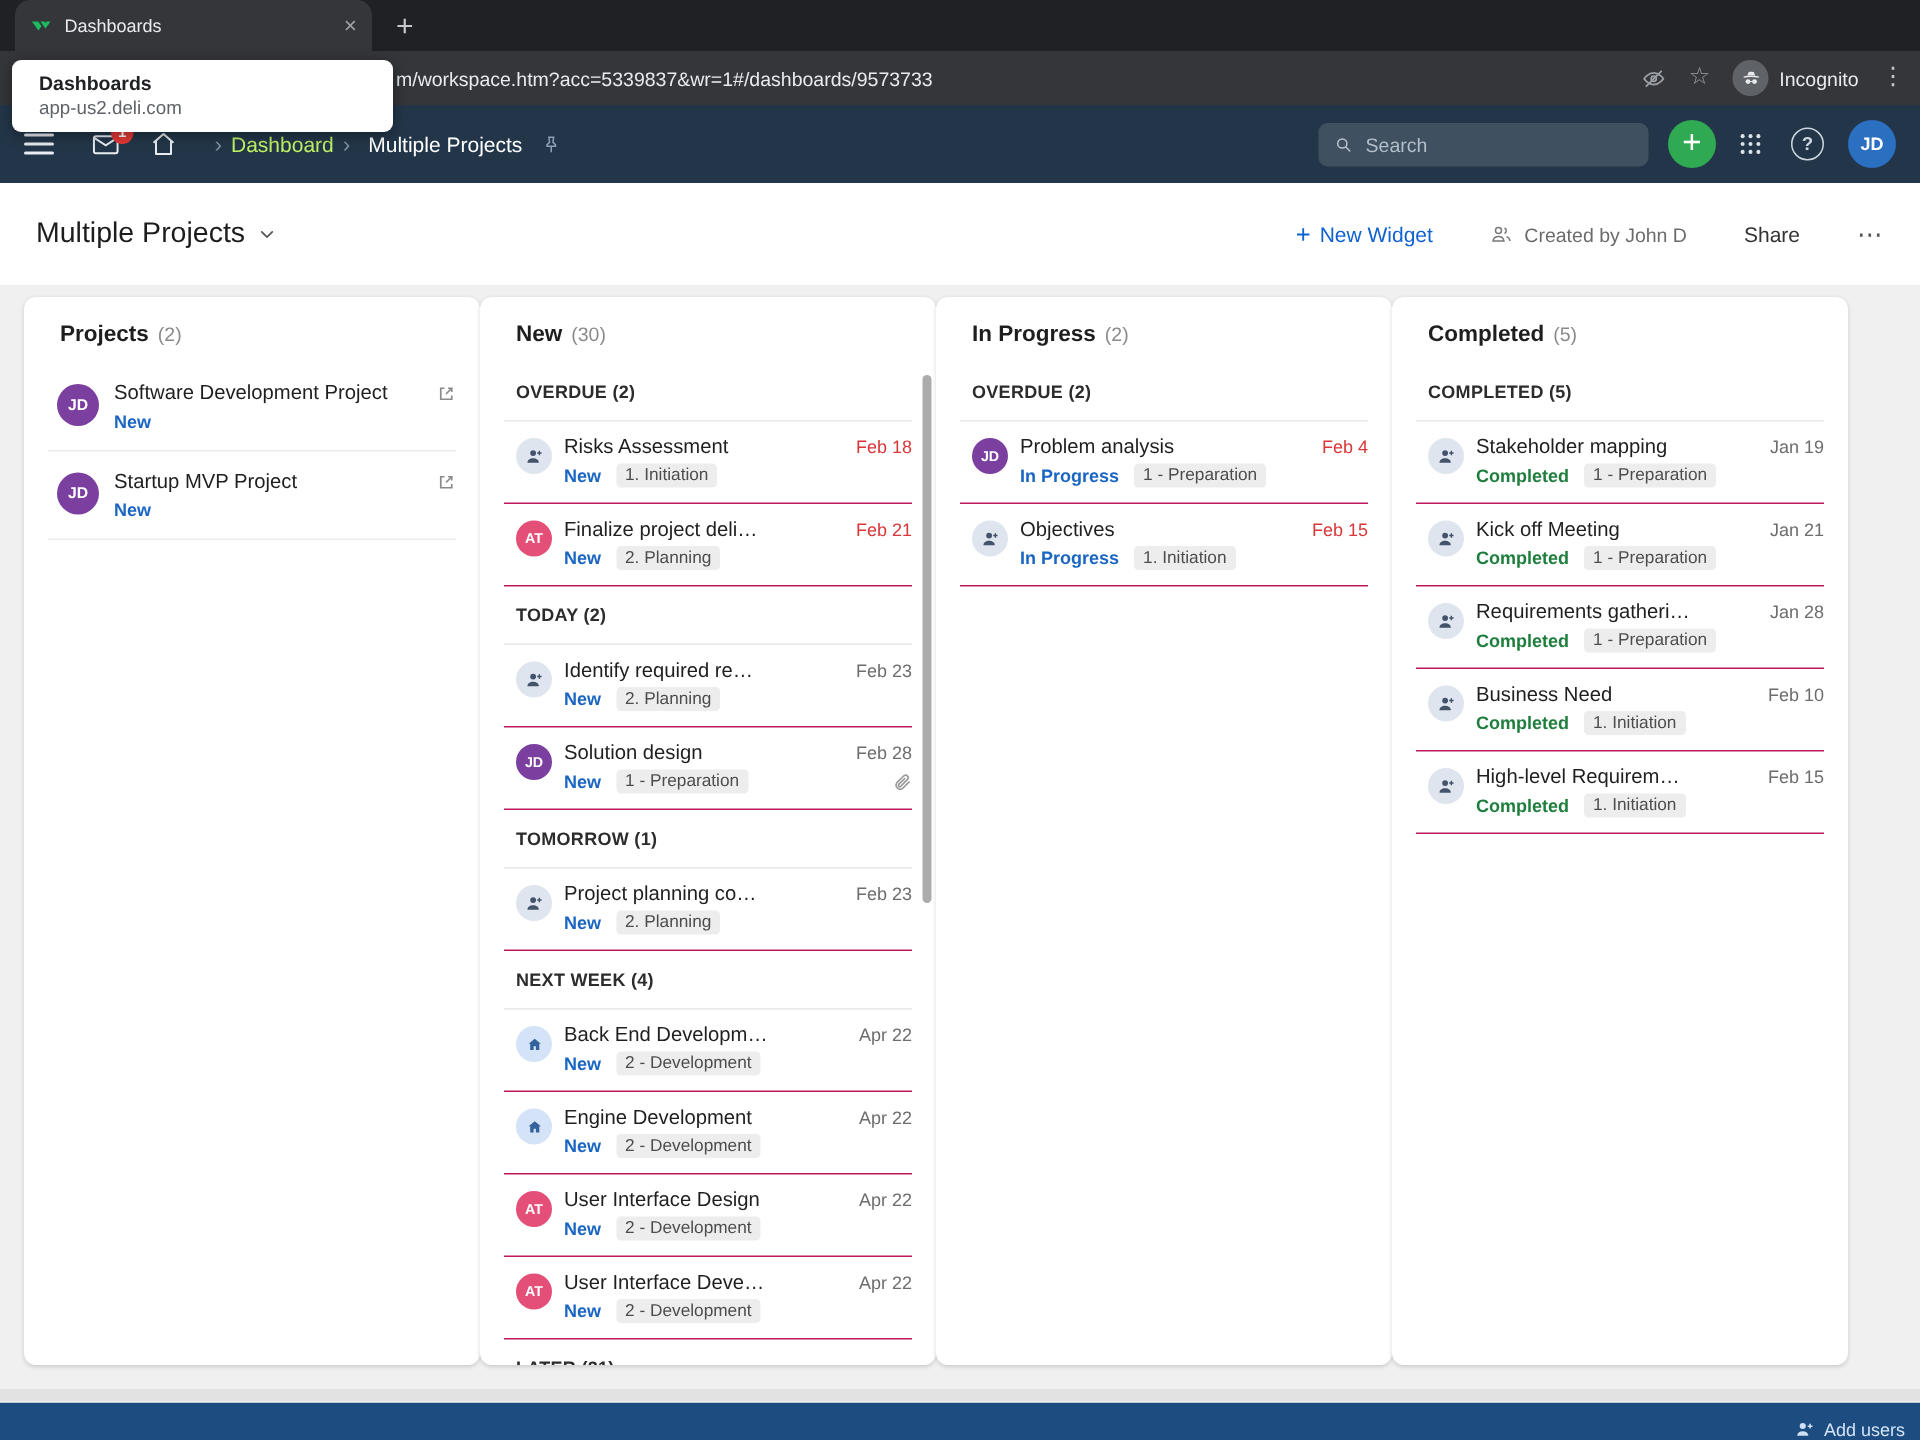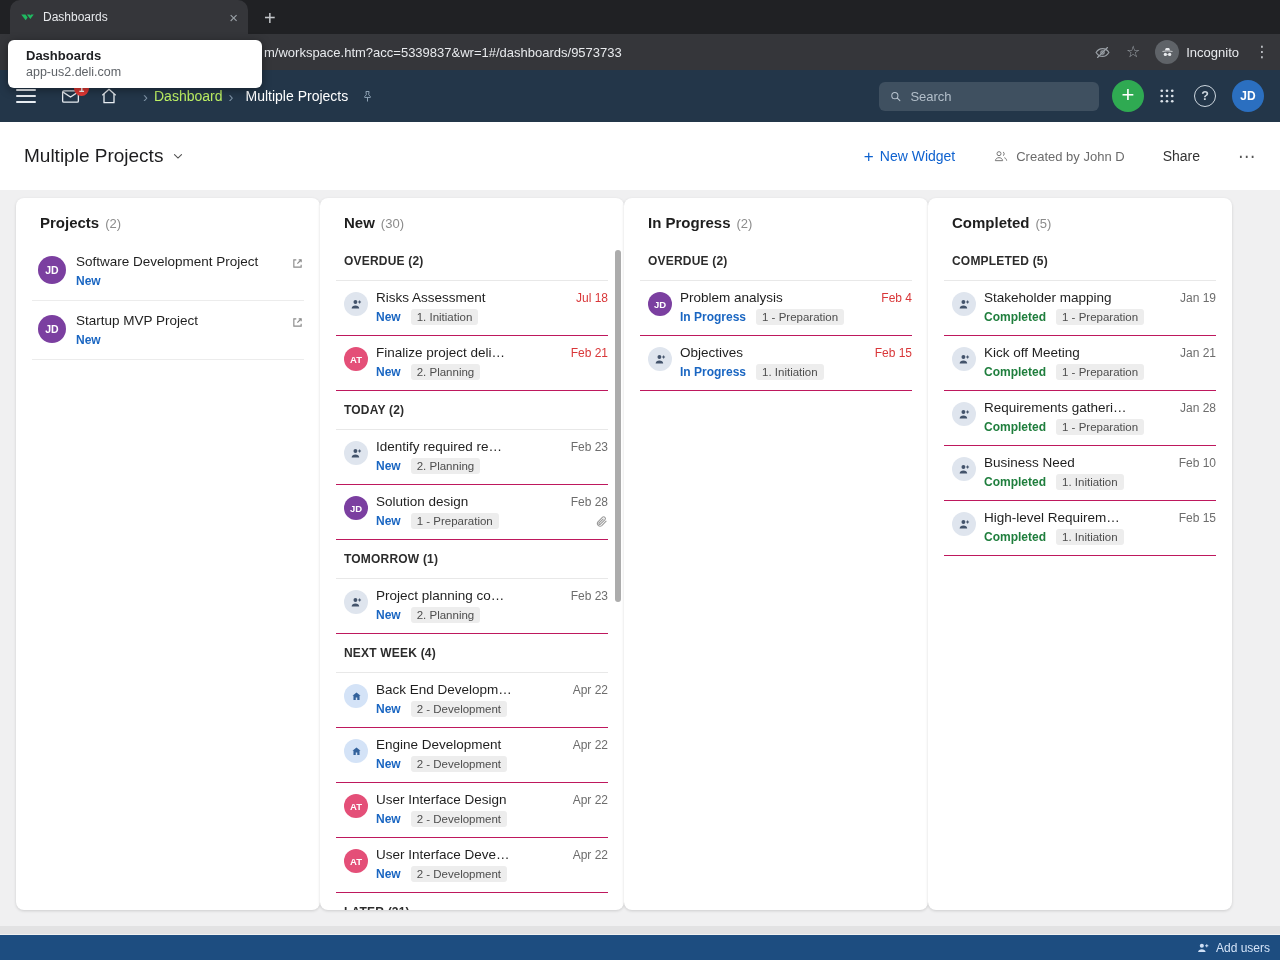--- a/index.html
+++ b/index.html
@@ -82,21 +82,21 @@
 .proj{display:flex;padding:12px 0;border-bottom:1px solid #ececec}
 .p-avatar{width:28px;height:28px;border-radius:50%;background:#7b3fa0;color:#fff;font-size:10.5px;font-weight:700;display:flex;align-items:center;justify-content:center;flex:none;margin:2px 0 0 6px}
 .p-main{flex:1;min-width:0;margin-left:10px}
 .p-title{font-size:13.5px;color:#1f1f1f;white-space:nowrap;overflow:hidden;text-overflow:ellipsis}
 .p-status{margin-top:5px}
 .p-open{margin-left:8px;margin-top:2px}
 .vscroll{position:absolute;right:3px;top:52px;width:6px;height:352px;background:#acacac;border-radius:3px}
 .hscroll{position:absolute;left:0;right:0;bottom:1px;height:8px;background:#e2e2e3}
 
 
-.footer{height:25px;background:#1d4d80;display:flex;align-items:center;justify-content:flex-end;padding:0 10px}
+.footer{height:25px;background:#1d4d80;display:flex;align-items:flex-end;justify-content:flex-end;padding:0 10px}
 .fadd{display:flex;align-items:center;gap:6px;color:#d3e3f7;font-size:12px}
 </style>
 </head>
 <body>
 
 <div class="tabstrip">
   <div class="tab">
     <span style="display:flex">
       <svg viewBox="0 0 24 24" width="15" height="15" fill="#1fba60">
           <path d="M2 7l7 9.5L12.2 12 8.8 7z"></path>
@@ -261,21 +261,21 @@
             <span class="t-avatar av-person">
               <svg viewBox="0 0 24 24" width="13" height="13" fill="#43536b">
                 <circle cx="10" cy="7.5" r="3.6"></circle>
                 <path d="M3 19.5c0-3.7 3.1-5.6 7-5.6s7 1.9 7 5.6z"></path>
                 <path d="M16.8 4.6h1.8v1.8h1.8v1.8h-1.8V10h-1.8V8.2H15V6.4h1.8z"></path>
               </svg>
             </span>
             <div class="t-main">
               <div class="t-row1">
                 <span class="t-title">Risks Assessment</span>
-                <span class="t-date overdue">Jul 18</span>
+                <span class="t-date overdue">Feb 18</span>
               </div>
               <div class="t-row2">
                 <span class="status s-blue">New</span>
                 <span class="chip">1. Initiation</span>
               </div>
             </div>
           </div>
           <div class="task">
             <span class="t-avatar av-at">AT</span>
             <div class="t-main">

